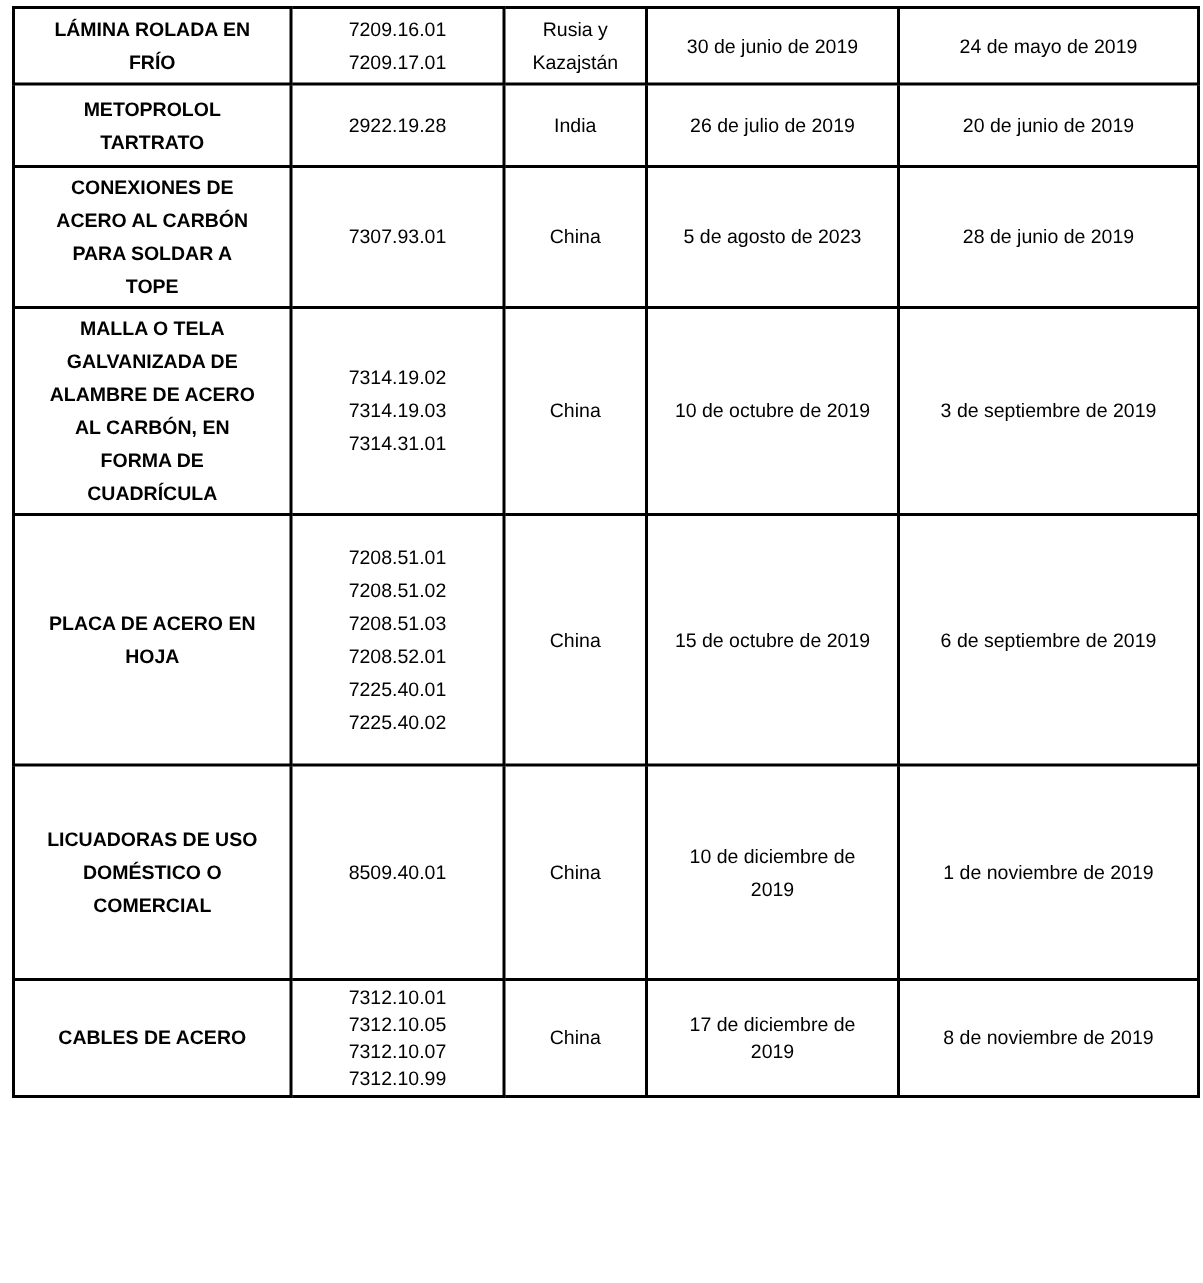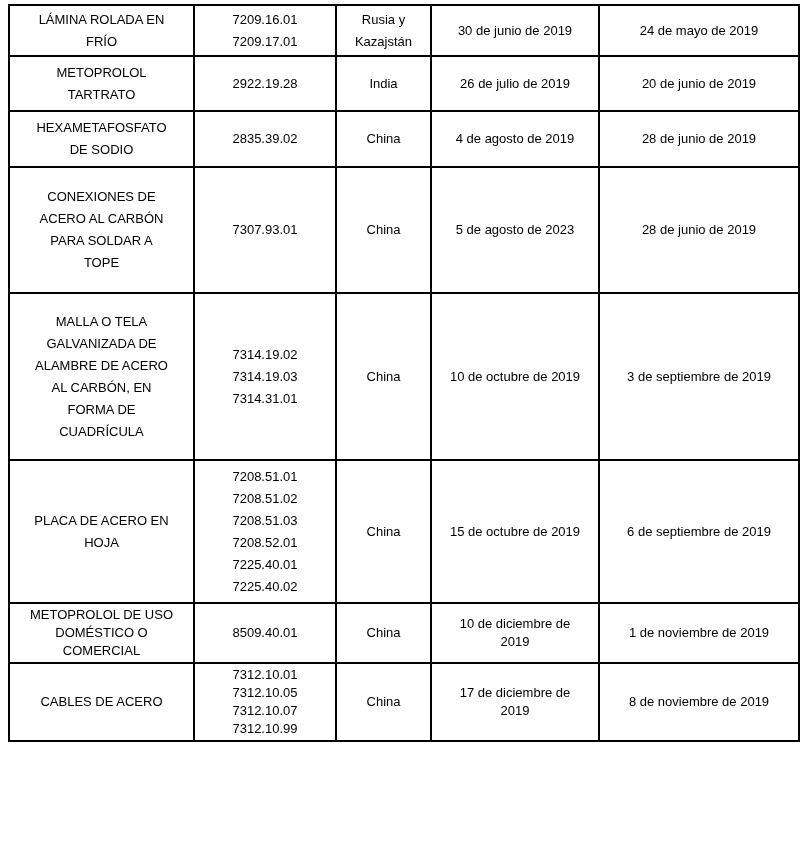--- a/index.html
+++ b/index.html
@@ -28,21 +28,21 @@
   table.doc-table td {
     border: 2px solid var(--border-color);
     text-align: center;
     vertical-align: middle;
     font-size: 13px;
     line-height: 22px;
     white-space: pre-line;
     padding: 2px 6px;
     overflow: hidden;
   }
-  td.c-product { font-weight: normal; }
+  td.c-product { font-weight: bold; }
   
   col.w-product { width: 185px; }
   col.w-codes   { width: 142px; }
   col.w-country { width: 95px; }
   col.w-date-a  { width: 168px; }
   col.w-date-b  { width: 200px; }
   
   tr:nth-child(1) td { height: 51px; }
   tr:nth-child(2) td { height: 55px; }
   tr:nth-child(3) td { height: 56px; }
@@ -79,28 +79,20 @@
 
   <tr>
     <td class="c-product">METOPROLOL
 TARTRATO</td>
     <td class="c-codes">2922.19.28</td>
     <td class="c-country">India</td>
     <td class="c-date-a">26 de julio de 2019</td>
     <td class="c-date-b">20 de junio de 2019</td>
   </tr>
 
-  <tr>
-    <td class="c-product">HEXAMETAFOSFATO
-DE SODIO</td>
-    <td class="c-codes">2835.39.02</td>
-    <td class="c-country">China</td>
-    <td class="c-date-a">4 de agosto de 2019</td>
-    <td class="c-date-b">28 de junio de 2019</td>
-  </tr>
 
   <tr>
     <td class="c-product">CONEXIONES DE
 ACERO AL CARBÓN
 PARA SOLDAR A
 TOPE</td>
     <td class="c-codes">7307.93.01</td>
     <td class="c-country">China</td>
     <td class="c-date-a">5 de agosto de 2023</td>
     <td class="c-date-b">28 de junio de 2019</td>
@@ -130,21 +122,21 @@
 7208.52.01
 7225.40.01
 7225.40.02</td>
     <td class="c-country">China</td>
     <td class="c-date-a">15 de octubre de 2019</td>
     <td class="c-date-b">6 de septiembre de 2019</td>
   </tr>
 
 
   <tr>
-    <td class="c-product">METOPROLOL DE USO
+    <td class="c-product">LICUADORAS DE USO
 DOMÉSTICO O
 COMERCIAL</td>
     <td class="c-codes">8509.40.01</td>
     <td class="c-country">China</td>
     <td class="c-date-a">10 de diciembre de
 2019</td>
     <td class="c-date-b">1 de noviembre de 2019</td>
   </tr>
 
   <tr>

